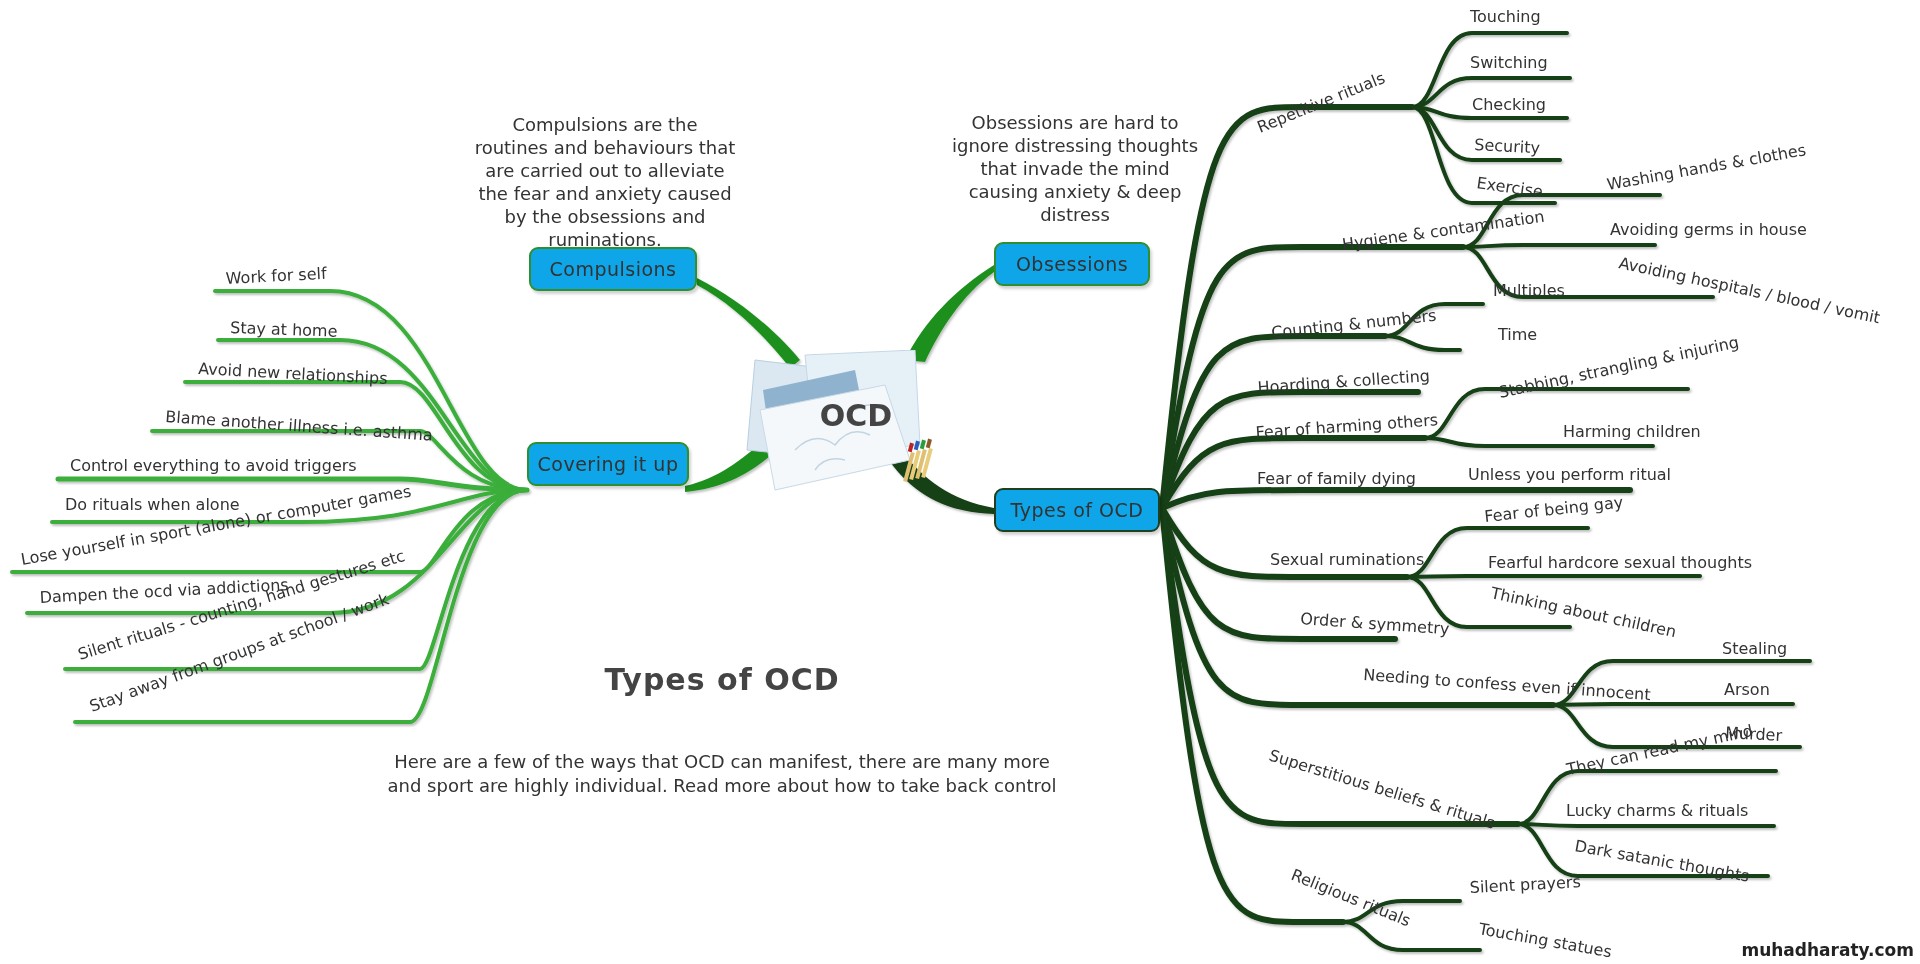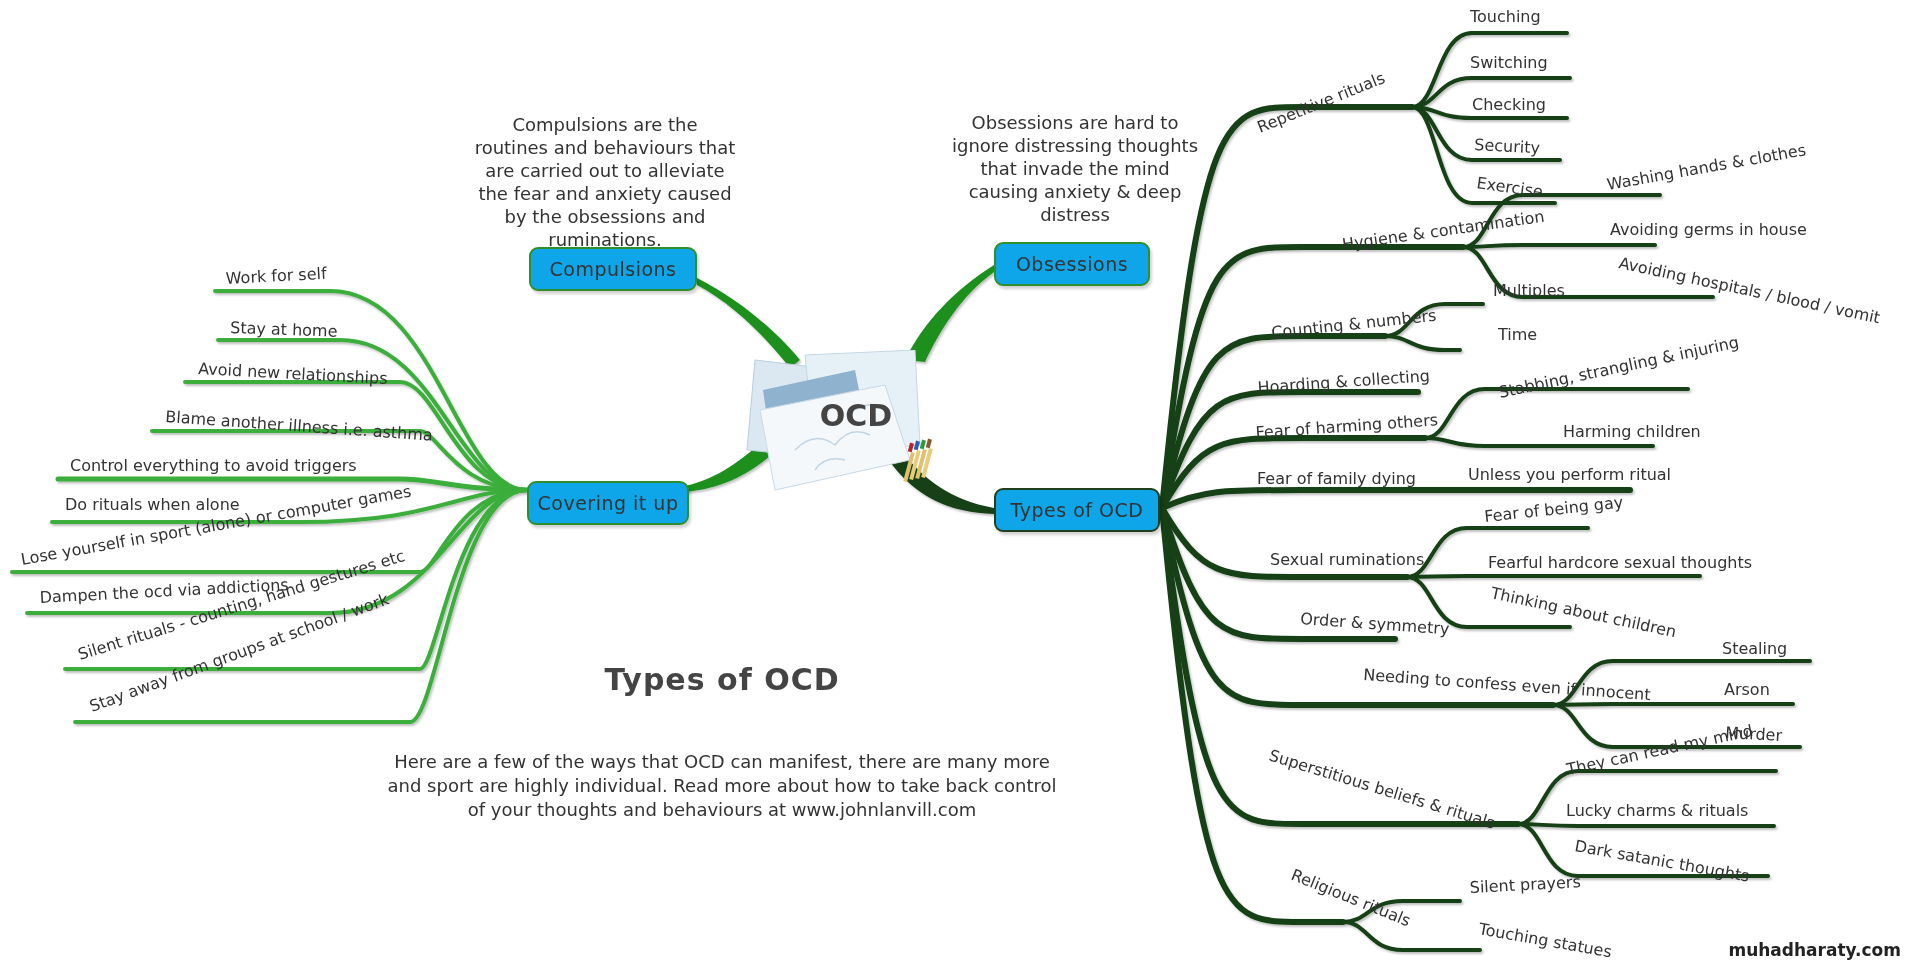--- a/index.html
+++ b/index.html
@@ -10,21 +10,21 @@
   .note { position: absolute; text-align: center; font-size: 18px; line-height: 23px; color: #333;
           font-family: "DejaVu Sans", sans-serif; }
   .node { position: absolute; background: #0ea5e9; border: 2px solid #2f8f2f; border-radius: 9px;
           box-shadow: 2px 3px 3px rgba(0,0,0,0.18); font-size: 19px; color: #333;
           display: flex; align-items: center; justify-content: center; letter-spacing: 0.5px; }
   .node.dark { border-color: #1f3f1f; }
   .title { position: absolute; left: 522px; top: 662px; width: 400px; text-align: center;
            font-size: 30px; font-weight: bold; color: #444; letter-spacing: 1px; }
   .desc { position: absolute; left: 330px; top: 750px; width: 784px; text-align: center;
           font-size: 18px; line-height: 24px; color: #333; }
-  .watermark { position: absolute; right: 19px; top: 940px; font-size: 17px; font-weight: bold; color: #222; }
+  .watermark { position: absolute; right: 6px; top: 940px; font-size: 17px; font-weight: bold; color: #222; }
   .central { position: absolute; left: 735px; top: 350px; width: 210px; height: 150px; }
   .central-label { position: absolute; left: 811px; top: 398px; width: 90px; text-align: center;
                    font-size: 30px; font-weight: bold; color: #444; }
 </style>
 </head>
 <body>
 
 <svg id="map" width="1920" height="964" viewBox="0 0 1920 964">
   <defs>
     <filter id="sh" x="-5%" y="-5%" width="110%" height="110%">
@@ -166,22 +166,21 @@
 <div class="note" style="left:925px; top:111px; width:300px;">
   <div>Obsessions are hard to</div>
   <div>ignore distressing thoughts</div>
   <div>that invade the mind</div>
   <div>causing anxiety &amp; deep</div>
   <div>distress</div>
 </div>
 
 <div class="node" style="left:529px; top:247px; width:164px; height:40px;">Compulsions</div>
 <div class="node" style="left:994px; top:242px; width:152px; height:40px;">Obsessions</div>
-<div class="node" style="left:527px; top:481px; width:158px; height:40px;">Covering it up</div>
+<div class="node" style="left:527px; top:442px; width:158px; height:40px;">Covering it up</div>
 <div class="node dark" style="left:994px; top:488px; width:162px; height:40px;">Types of OCD</div>
 
 <div class="title">Types of OCD</div>
 <div class="desc">
   <div>Here are a few of the ways that OCD can manifest, there are many more</div>
   <div>and sport are highly individual. Read more about how to take back control</div>
-  <div>of your thoughts and behaviours at www.johnlanvill.com</div>
 </div>
 <div class="watermark">muhadharaty.com</div>
 
 </body></html>

